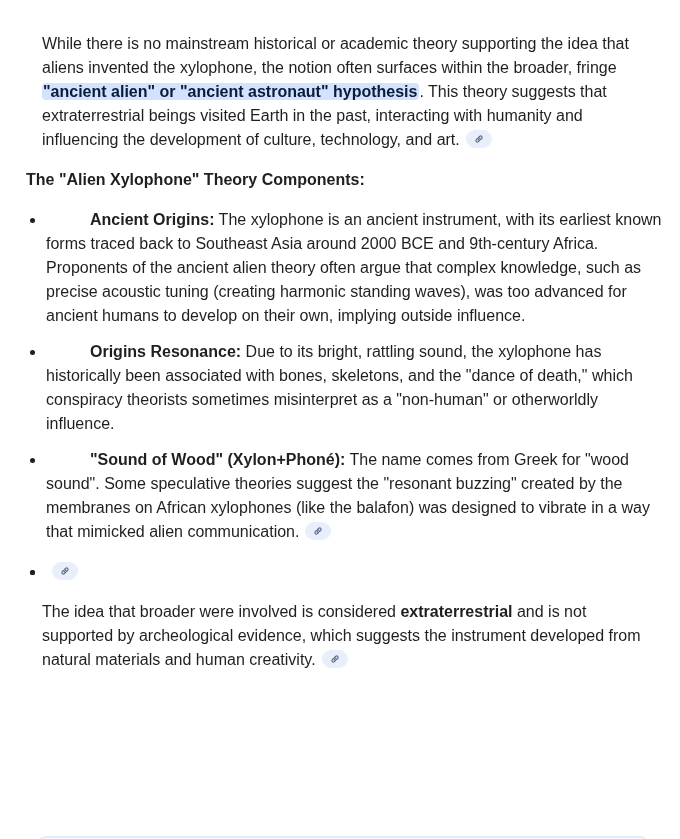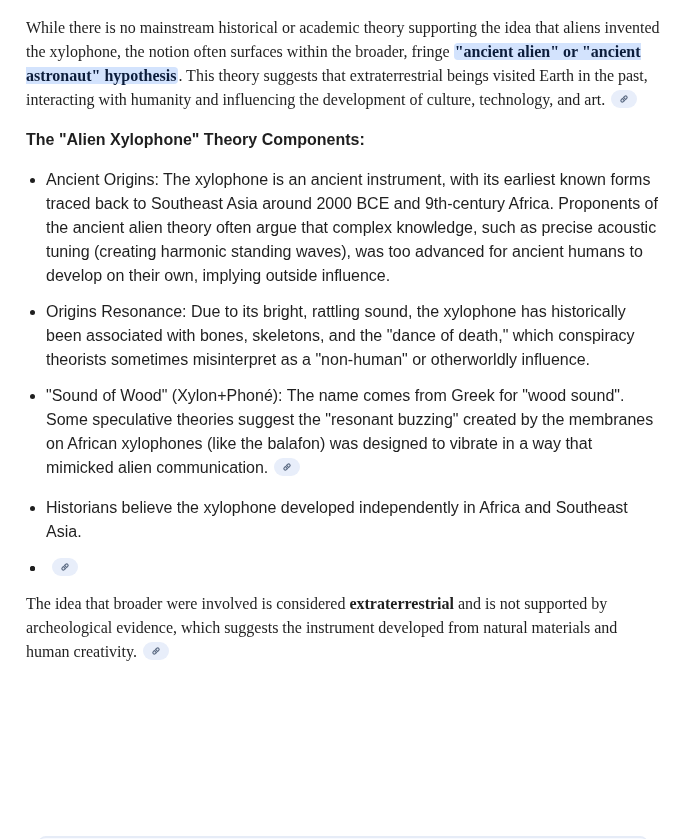--- a/index.html
+++ b/index.html
@@ -15,21 +15,21 @@
       line-height: 24px;
       color: #1f1f1f;
       position: relative;
     }
     .content {
       position: absolute;
       left: 26px;
       top: 16px;
       width: 636px;
     }
-    p.para { margin: 0; font-family: Liberation Serif, serif; }
+    p.para { margin: 16px; }
     .highlight {
       background: #d3e3fd;
       font-weight: bold;
       color: #0b1c3a;
       border-radius: 4px;
       padding: 0 2px 0 1px;
       cursor: pointer;
     }
     .cite {
       display: inline-block;
@@ -68,21 +68,21 @@
     }
     ul.list li .bullet {
       position: absolute;
       left: -16px;
       top: 10px;
       width: 5px;
       height: 5px;
       border-radius: 50%;
       background: #1f1f1f;
     }
-    ul.list li b { font-weight: normal; }
+    ul.list li b { font-weight: bold; margin-left: 44px; }
     .gap-after-list { margin-top: 4px; }
     .bottom-box {
       position: absolute;
       left: 38px;
       top: 836px;
       width: 610px;
       height: 10px;
       border-top: 2px solid #e6ecf7;
       border-radius: 8px 8px 0 0;
       background: #f8faff;
@@ -102,21 +102,20 @@
   <ul class="list">
     <li><span class="bullet"></span><b>Ancient Origins:</b><span> The xylophone is an ancient instrument, with its earliest known forms traced back to Southeast Asia around 2000 BCE and 9th-century Africa. Proponents of the ancient alien theory often argue that complex knowledge, such as precise acoustic tuning (creating harmonic standing waves), was too advanced for ancient humans to develop on their own, implying outside influence.</span></li>
     <li><span class="bullet"></span><b>Origins Resonance:</b><span> Due to its bright, rattling sound, the xylophone has historically been associated with bones, skeletons, and the "dance of death," which conspiracy theorists sometimes misinterpret as a "non-human" or otherworldly influence.</span></li>
     <li><span class="bullet"></span><b>"Sound of Wood" (Xylon+Phoné):</b><span> The name comes from Greek for "wood sound". Some speculative theories suggest the "resonant buzzing" created by the membranes on African xylophones (like the balafon) was designed to vibrate in a way that mimicked alien communication.</span><span class="cite"><svg viewBox="0 0 10 10">
             <path d="M4.2 5.8 L5.8 4.2 M3.5 4.5 L2.3 5.7 a1.4 1.4 0 0 0 2 2 L5.5 6.5 M6.5 5.5 L7.7 4.3 a1.4 1.4 0 0 0 -2 -2 L4.5 3.5" stroke="#5f6e86" stroke-width="1.2" fill="none" stroke-linecap="round"></path>
           </svg></span></li>
   </ul>
 
 
   <ul class="list">
-    <li><span class="bullet"></span><span>Historians believe the xylophone developed independently in Africa and Southeast Asia.</span></li>
     <li><span class="bullet"></span></li>
     <li><span class="bullet"></span><span class="cite"><svg viewBox="0 0 10 10">
             <path d="M4.2 5.8 L5.8 4.2 M3.5 4.5 L2.3 5.7 a1.4 1.4 0 0 0 2 2 L5.5 6.5 M6.5 5.5 L7.7 4.3 a1.4 1.4 0 0 0 -2 -2 L4.5 3.5" stroke="#5f6e86" stroke-width="1.2" fill="none" stroke-linecap="round"></path>
           </svg></span></li>
   </ul>
 
   <p class="para gap-after-list"><span>The idea that broader were involved is considered </span><b>extraterrestrial</b><span> and is not supported by archeological evidence, which suggests the instrument developed from natural materials and human creativity.</span><span class="cite"><svg viewBox="0 0 10 10">
           <path d="M4.2 5.8 L5.8 4.2 M3.5 4.5 L2.3 5.7 a1.4 1.4 0 0 0 2 2 L5.5 6.5 M6.5 5.5 L7.7 4.3 a1.4 1.4 0 0 0 -2 -2 L4.5 3.5" stroke="#5f6e86" stroke-width="1.2" fill="none" stroke-linecap="round"></path>
         </svg></span></p>
 

